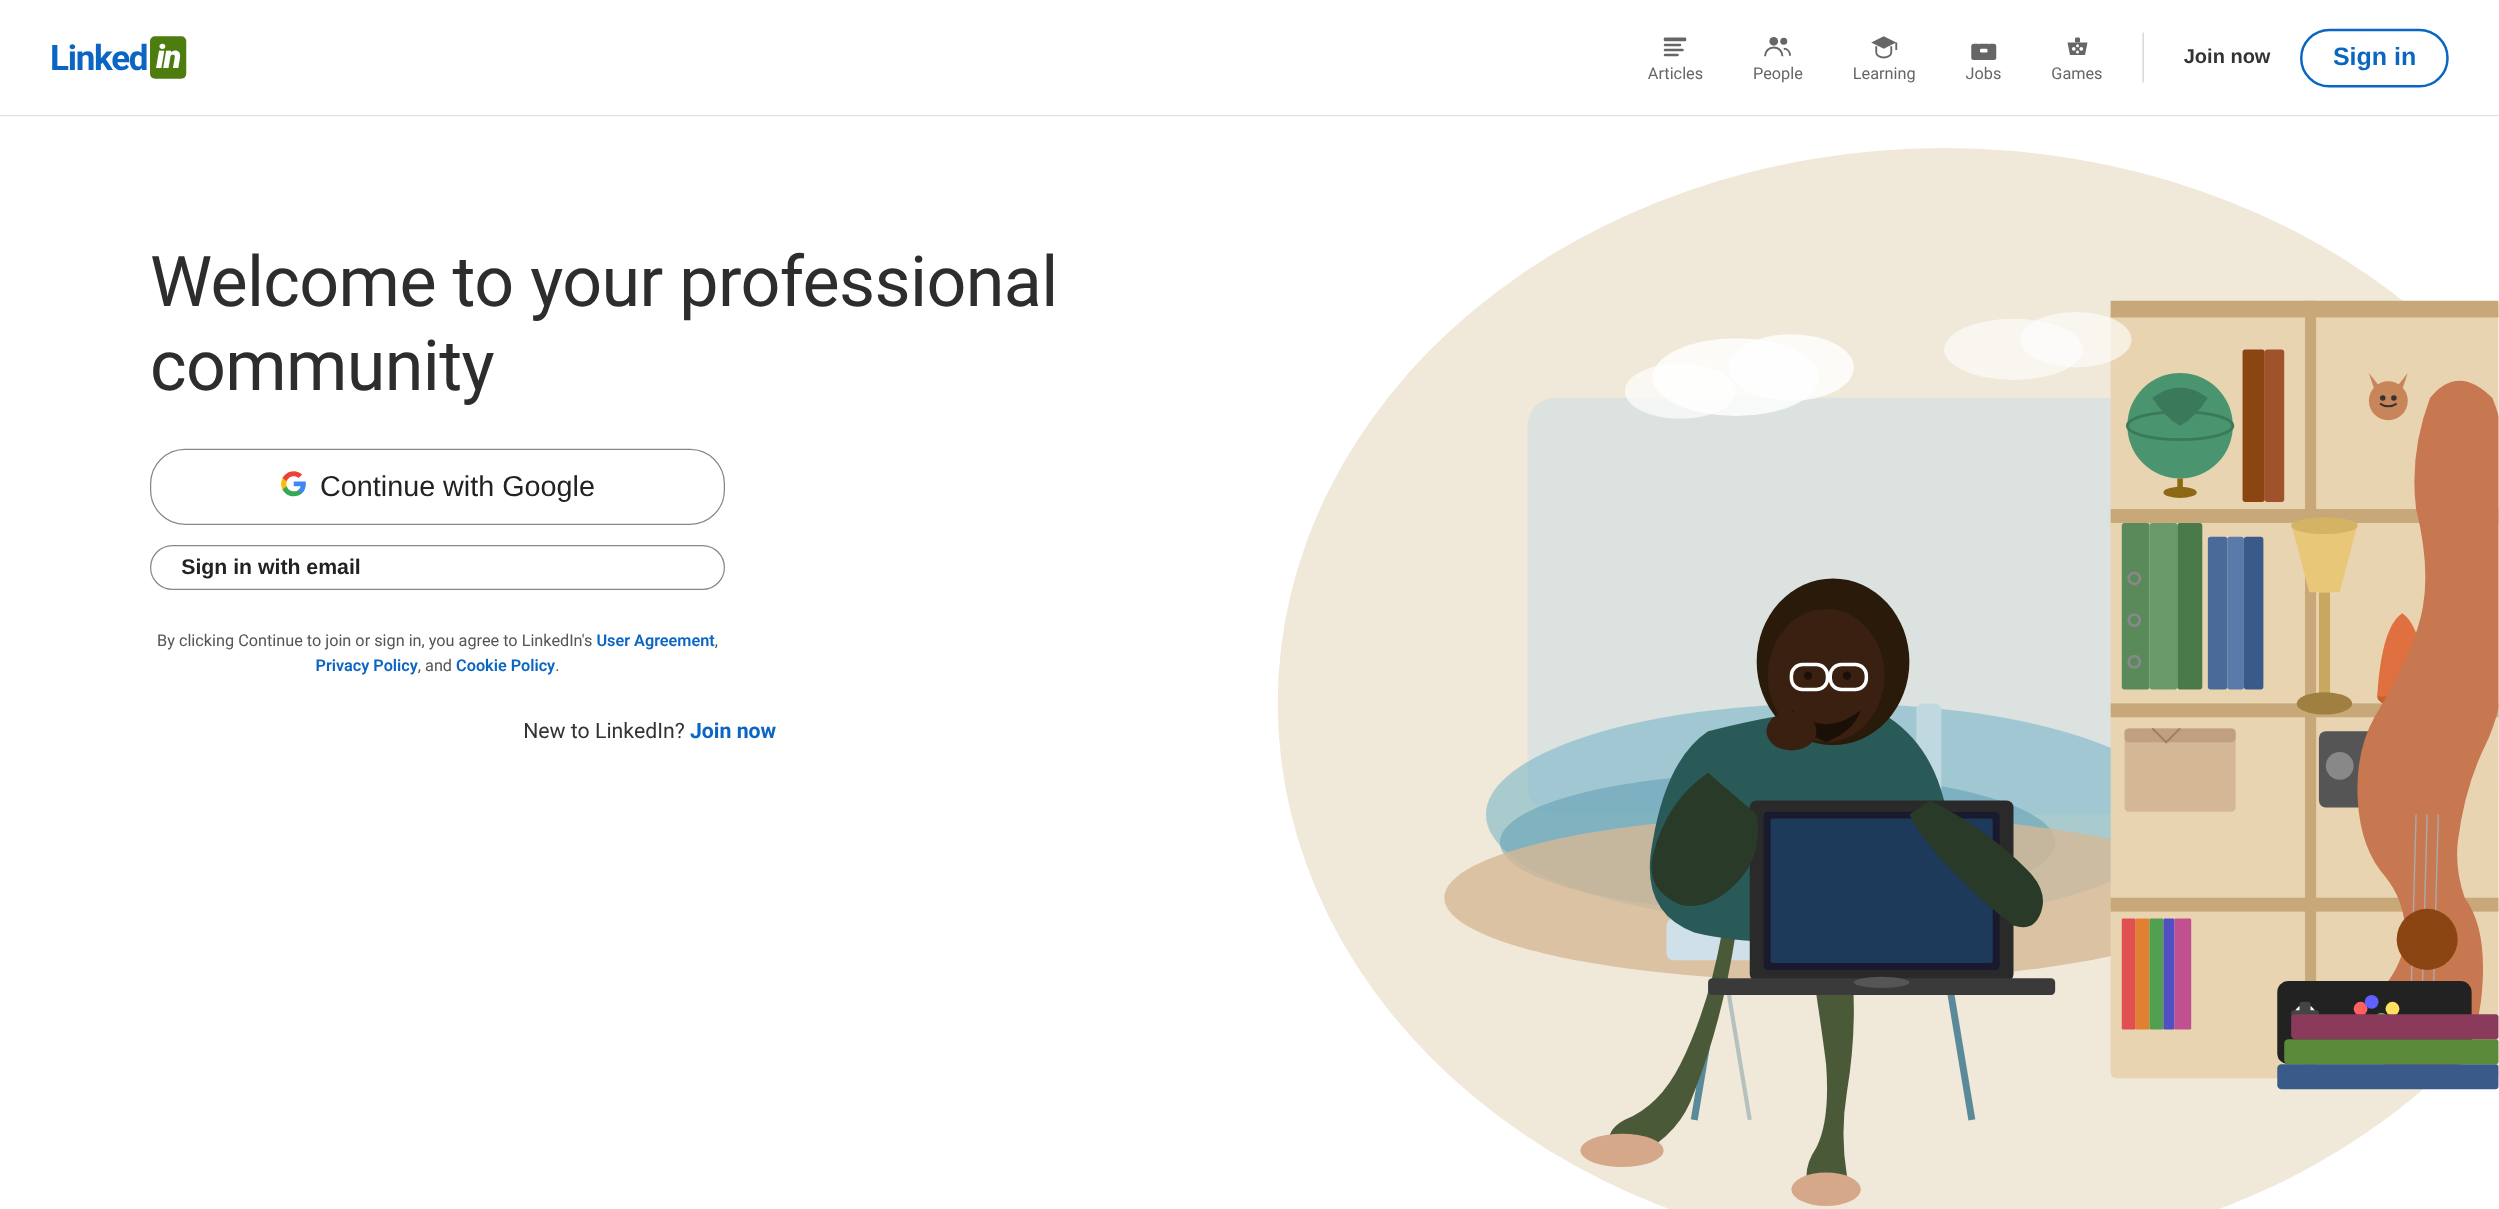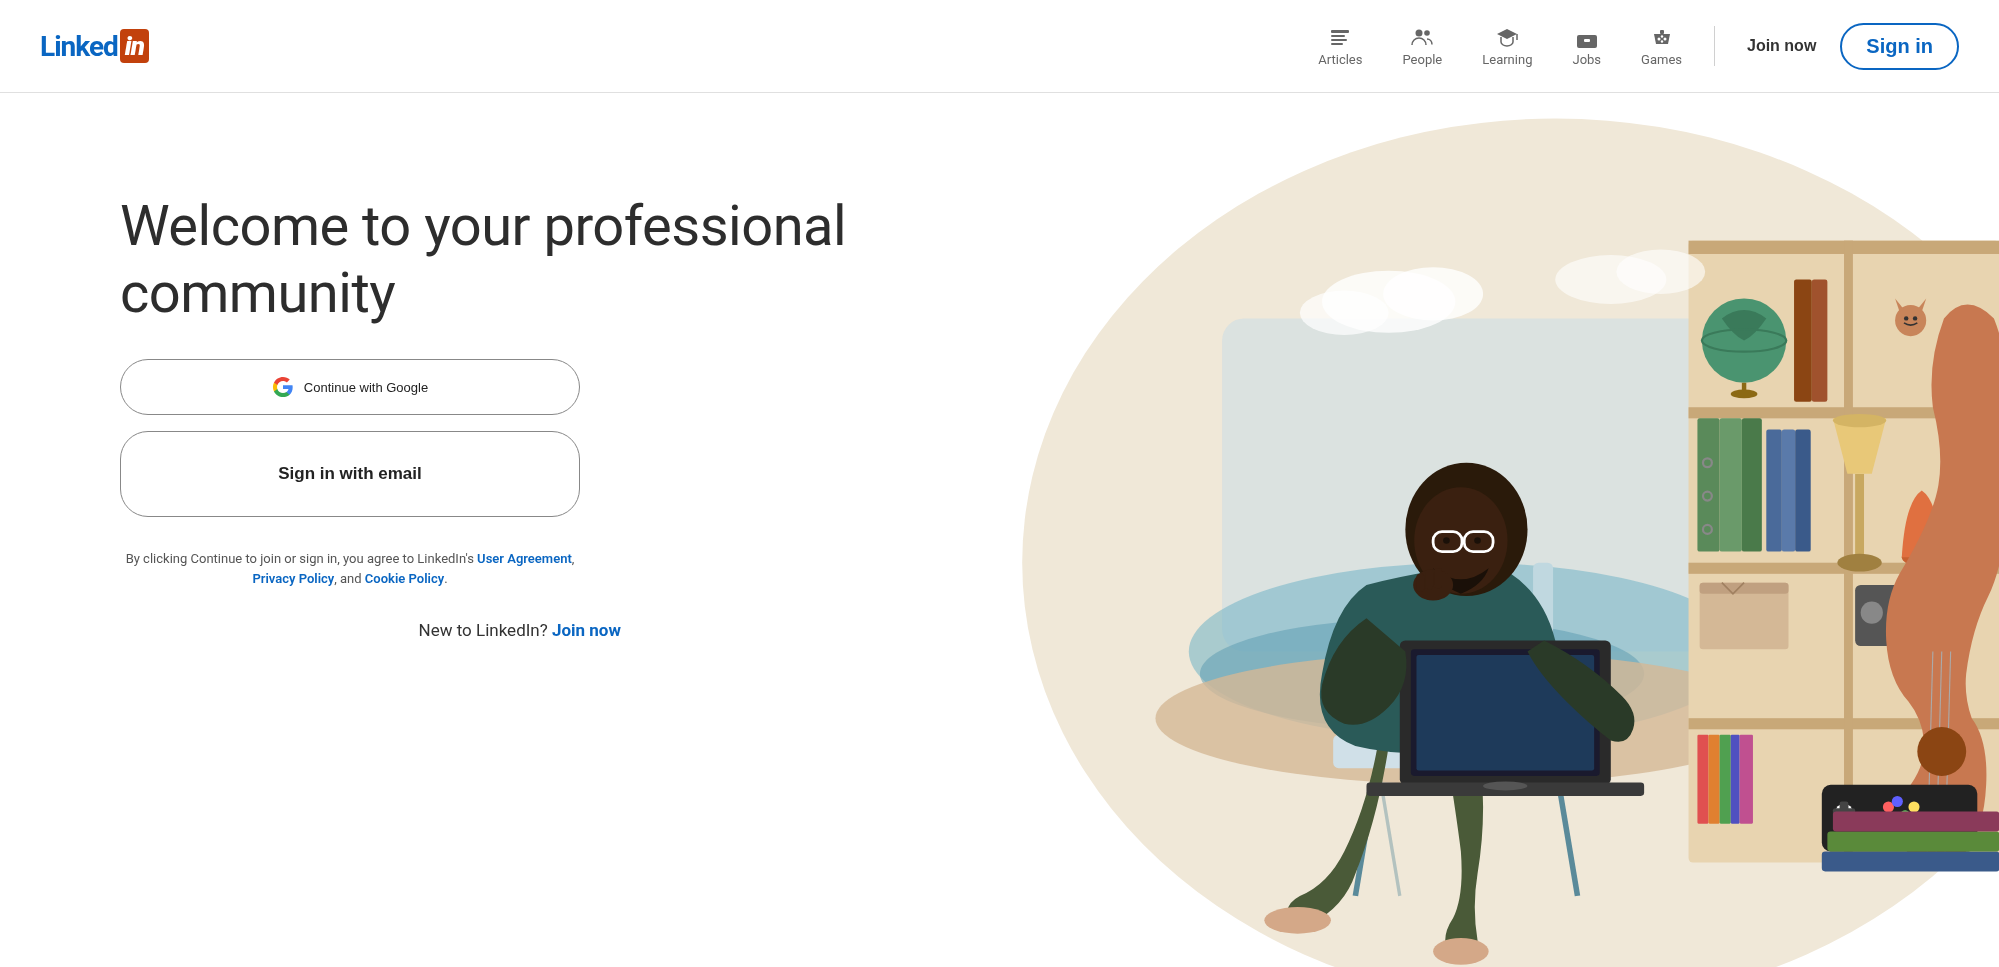--- a/index.html
+++ b/index.html
@@ -30,21 +30,21 @@
     .logo-text {
       font-size: 28px;
       font-weight: 700;
       color: #0a66c2;
       letter-spacing: -1px;
       display: flex;
       align-items: center;
     }
 
     .logo-box {
-      background: #c2410c;
+      background: #4d7c0f;
       color: #fff;
       padding: 2px 5px;
       border-radius: 4px;
       margin-left: 2px;
       font-size: 26px;
       font-weight: 900;
       font-style: italic;
     }
 
     nav {
@@ -133,46 +133,44 @@
 
     .actions-area {
       display: flex;
       flex-direction: column;
       gap: 16px;
       max-width: 460px;
     }
 
     .btn-google {
       display: flex;
-      align-items: center;
       justify-content: center;
       gap: 10px;
       border: 1.5px solid #888;
       border-radius: 28px;
       padding: 16px 24px;
-      font-size: 13px;
+      font-size: 23px;
       font-weight: 500;
       color: #222;
       background: #fff;
       cursor: pointer;
       transition: background 0.2s;
     }
 
     .google-logo {
       width: 22px;
       height: 22px;
     }
 
     .btn-email {
       display: flex;
       align-items: center;
-      justify-content: center;
       border: 1.5px solid #888;
       border-radius: 28px;
-      padding: 32px 24px;
+      padding: 7px 24px;
       font-size: 17px;
       font-weight: 700;
       color: #222;
       background: #fff;
       cursor: pointer;
       transition: background 0.2s;
     }
 
     .legal-text {
       font-size: 13px;

